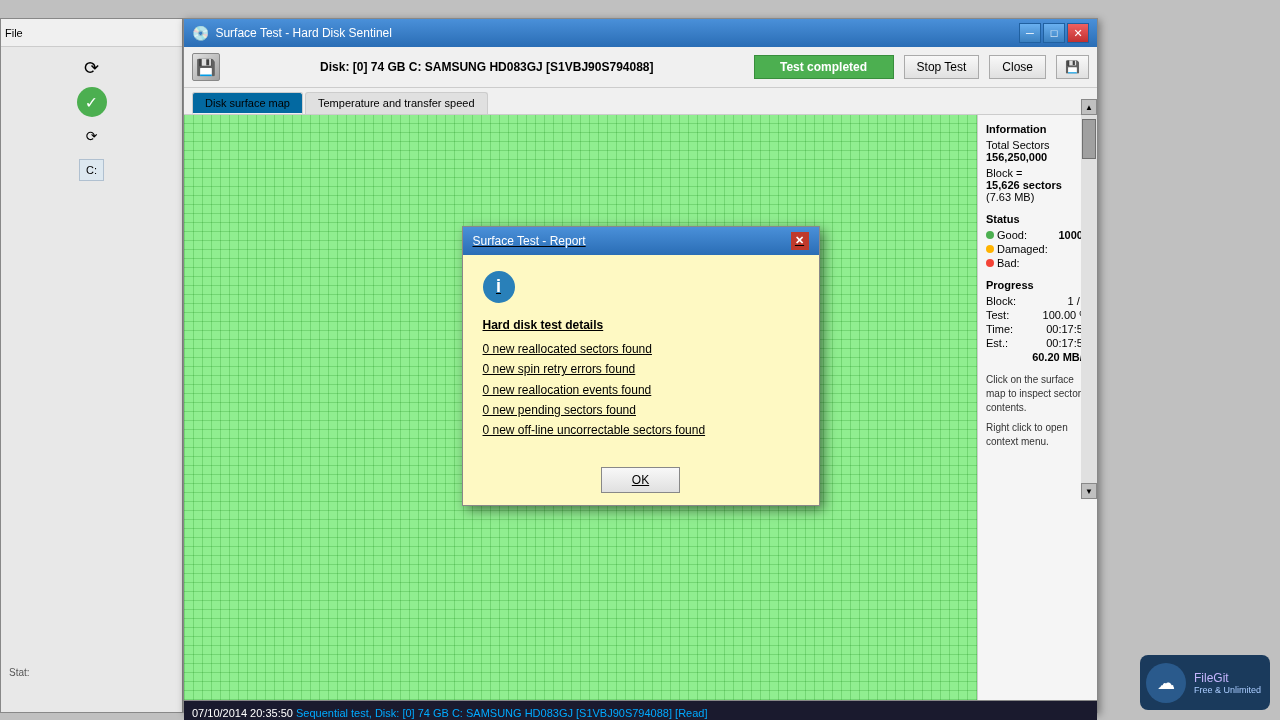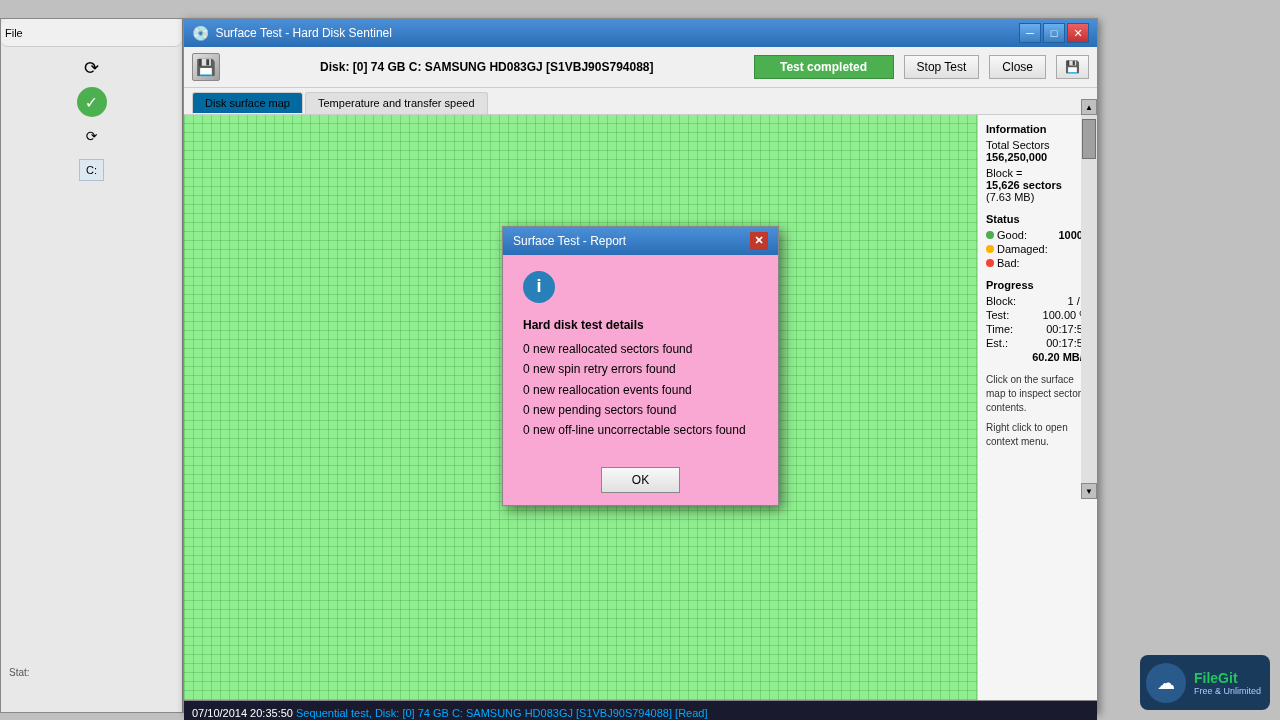--- a/index.html
+++ b/index.html
@@ -175,21 +175,20 @@
     }
     .left-panel-toolbar {
       background: #f0f0f0;
       height: 28px;
       border-bottom: 1px solid #ccc;
       display: flex;
       align-items: center;
       padding: 0 4px;
       font-size: 11px;
       gap: 4px;
-      border-radius: 7px;
     }
     .side-icons {
       display: flex;
       flex-direction: column;
       align-items: center;
       padding: 6px 4px;
       gap: 4px;
     }
     .side-icon {
       width: 30px; height: 30px;
@@ -252,36 +251,37 @@
       gap: 8px;
     }
     .filegit-icon {
       width: 40px; height: 40px;
       background: #2a5a8c;
       border-radius: 50%;
       display: flex; align-items: center; justify-content: center;
       font-size: 18px;
       color: white;
     }
-    .filegit-text { color: #22c55e; font-size: 14px; font-weight: bold; }
+    .filegit-text { color: #c4b5fd; font-size: 12px; font-weight: normal; }
     .filegit-sub { color: #aaccff; font-size: 9px; }
 
     
     .modal-overlay {
       position: absolute;
       top: 0; left: 0; right: 0; bottom: 0;
       display: flex; align-items: center; justify-content: center;
       z-index: 100;
     }
     .modal {
-      background: #f9a8d4;
+      background: #fef9c3;
       border: 1px solid #888;
       box-shadow: 4px 4px 12px rgba(0,0,0,0.5);
-      width: 277px;
+      width: 358px;
       min-height: 280px;
+      text-decoration: underline;
     }
     .modal-titlebar {
       background: linear-gradient(to bottom, #4a90d9, #2a6db5);
       color: white;
       padding: 5px 10px;
       display: flex;
       align-items: center;
       justify-content: space-between;
       font-size: 12px;
     }

